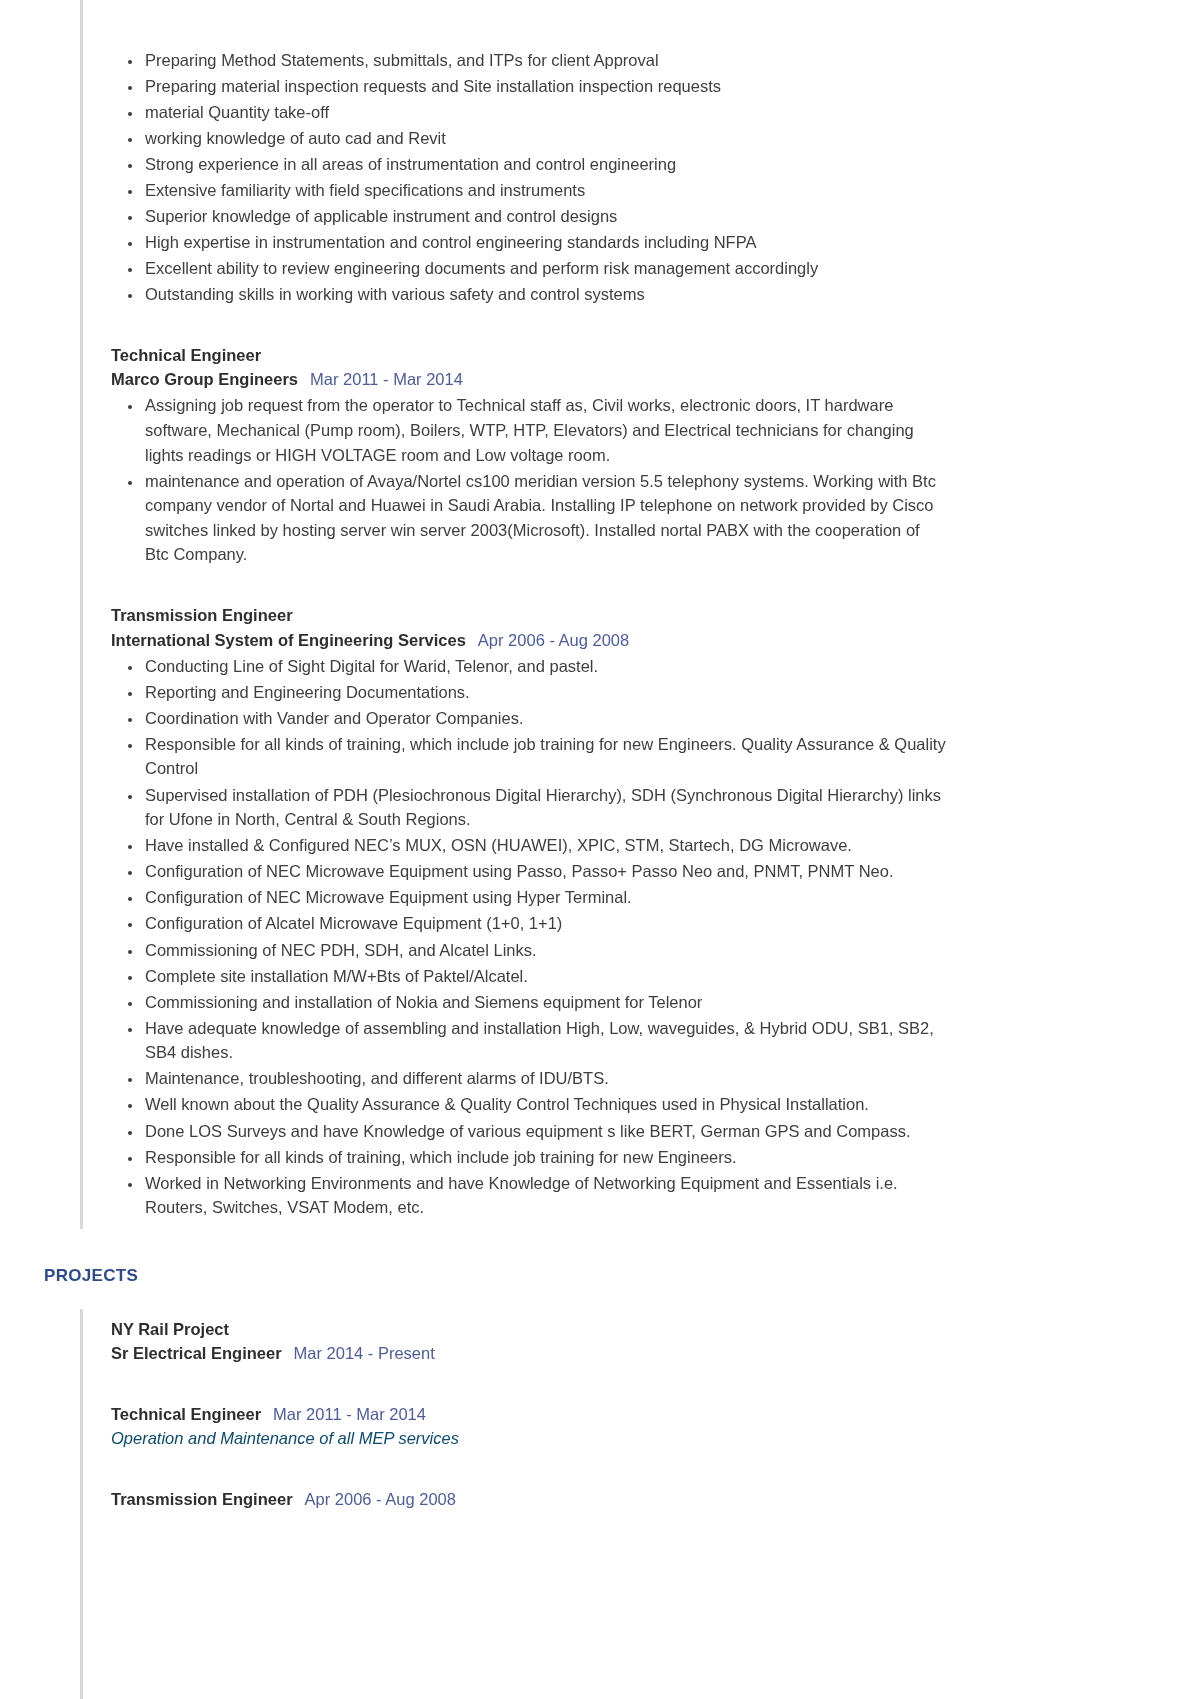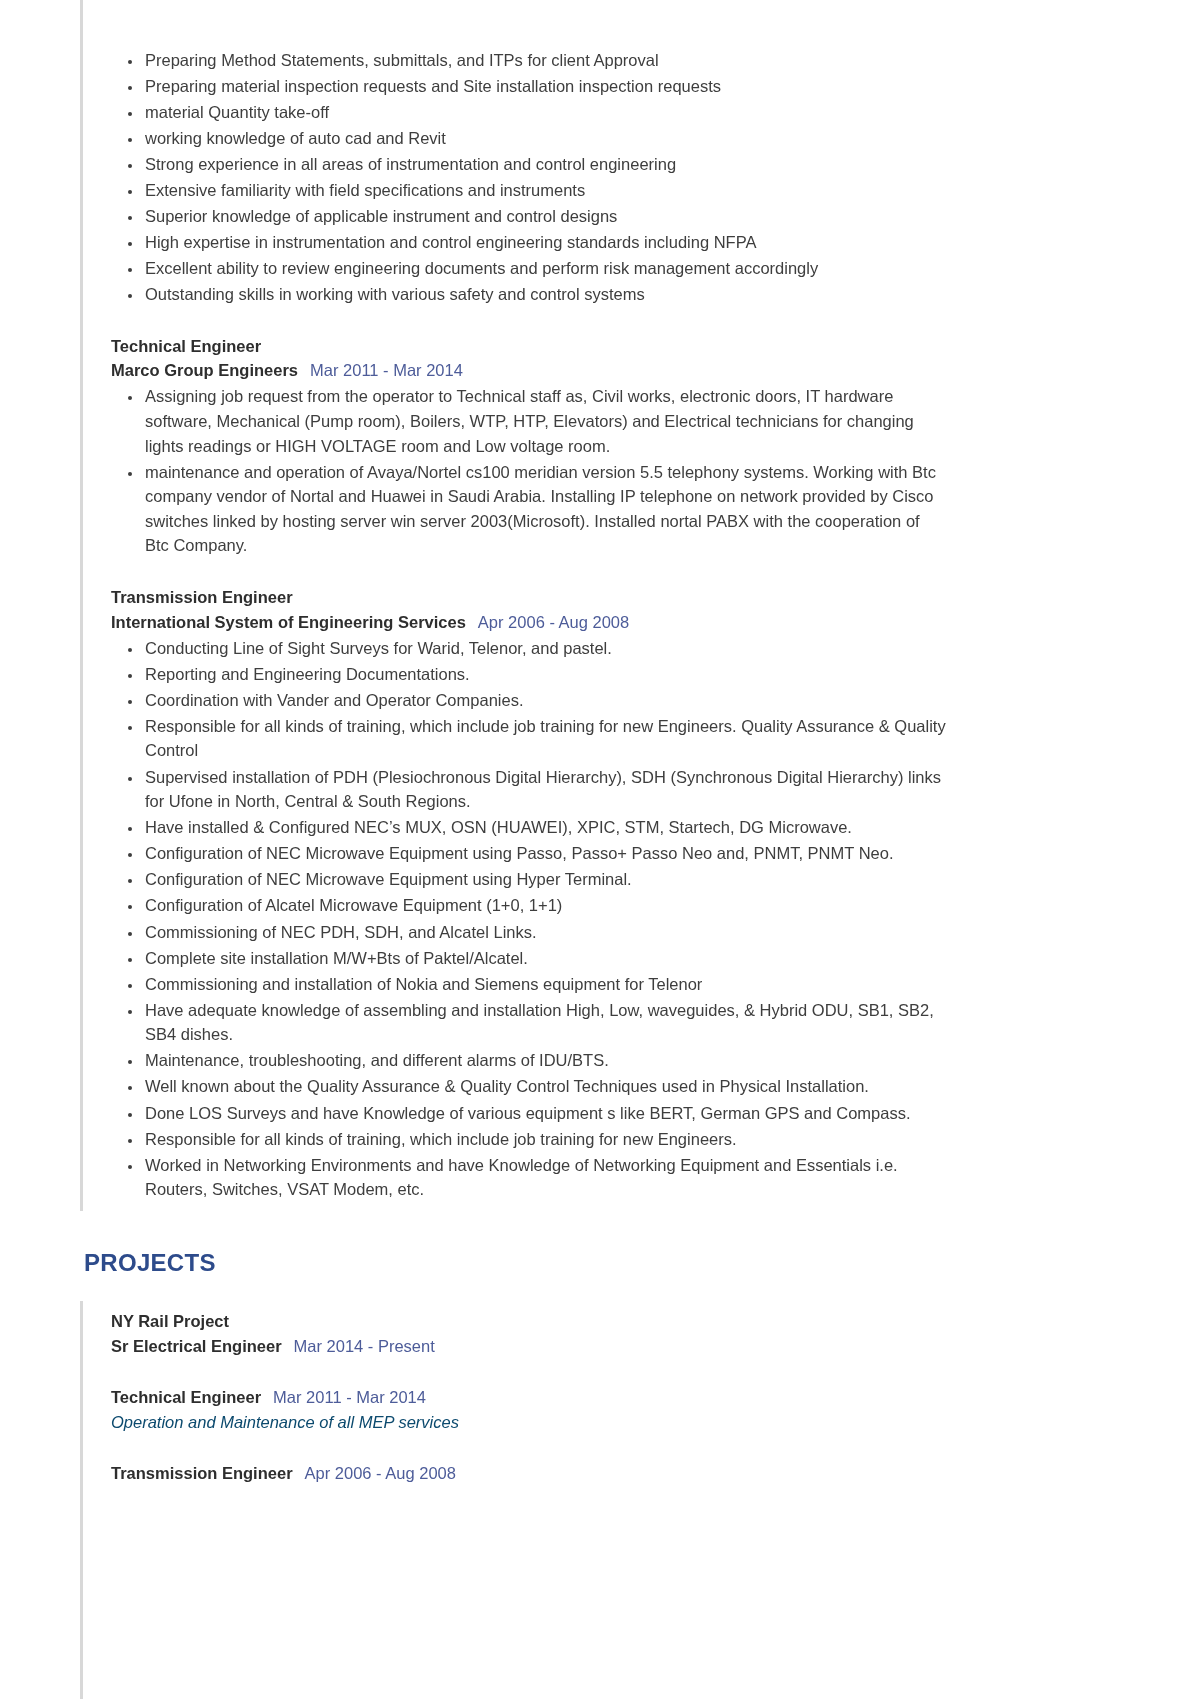--- a/index.html
+++ b/index.html
@@ -16,35 +16,35 @@
     border-left: 3px solid var(--line-color, #d8d8d8);
     padding-left: 28px;
   }
   .experience-block { padding-top: 46px; padding-bottom: 8px; }
   .projects-block  { padding-top: 2px; padding-bottom: 220px; }
 
   ul.bullets { list-style: disc outside; margin: 0; padding-left: 32px; }
   ul.bullets li { padding-left: 2px; margin: 1.5px 0; }
   ul.bullets li::marker { color: #3e3e3e; font-size: 0.85em; }
 
-  .entry { margin-top: 27px; }
+  .entry { margin-top: 36px; }
   .projects-block .entry:first-child { margin-top: 6px; }
 
   .entry-title { font-size: 16.5px; font-weight: 700; color: #2e2e2e; }
   .entry-sub   { font-weight: 700; color: #2e2e2e; }
   .entry-dates {
     font-weight: 400; 
     color: var(--dates-color, #4d5c99);
     margin-left: 12px;
   }
   .note-line { color: #0c4a6e; font-style: italic; }
 
   .section-heading {
-    margin: 34px 108px 20px 84px;
-    font-size: 24px; font-weight: 700; letter-spacing: 0.3px;
+    margin: 34px 108px 20px 44px;
+    font-size: 17px; font-weight: 700; letter-spacing: 0.3px;
     color: var(--heading-color, #2d4b8b);
   }
 </style>
 </head>
 <body>
 
 <div class="page">
 
   <section class="timeline-block experience-block">
 
@@ -74,21 +74,21 @@
         </ul>
     </article>
 
     <article class="entry">
       <h3 class="entry-title">Transmission Engineer</h3>
       <div class="entry-sub">
         <span class="entry-company">International System of Engineering Services</span><span class="entry-dates">Apr 2006 - Aug 2008</span>
       </div>
       <ul class="bullets">
 
-      <li class="bullet">Conducting Line of Sight Surveys for Warid, Telenor, and pastel.</li>
+      <li class="bullet">Conducting Line of Sight Digital for Warid, Telenor, and pastel.</li>
           <li class="bullet">Reporting and Engineering Documentations.</li>
           <li class="bullet">Coordination with Vander and Operator Companies.</li>
           <li class="bullet">Responsible for all kinds of training, which include job training for new Engineers. Quality Assurance &amp; Quality Control</li>
           <li class="bullet">Supervised installation of PDH (Plesiochronous Digital Hierarchy), SDH (Synchronous Digital Hierarchy) links for Ufone in North, Central &amp; South Regions.</li>
           <li class="bullet">Have installed &amp; Configured NEC’s MUX, OSN (HUAWEI), XPIC, STM, Startech, DG Microwave.</li>
           <li class="bullet">Configuration of NEC Microwave Equipment using Passo, Passo+ Passo Neo and, PNMT, PNMT Neo.</li>
           <li class="bullet">Configuration of NEC Microwave Equipment using Hyper Terminal.</li>
           <li class="bullet">Configuration of Alcatel Microwave Equipment (1+0, 1+1)</li>
           <li class="bullet">Commissioning of NEC PDH, SDH, and Alcatel Links.</li>
           <li class="bullet">Complete site installation M/W+Bts of Paktel/Alcatel.</li>

